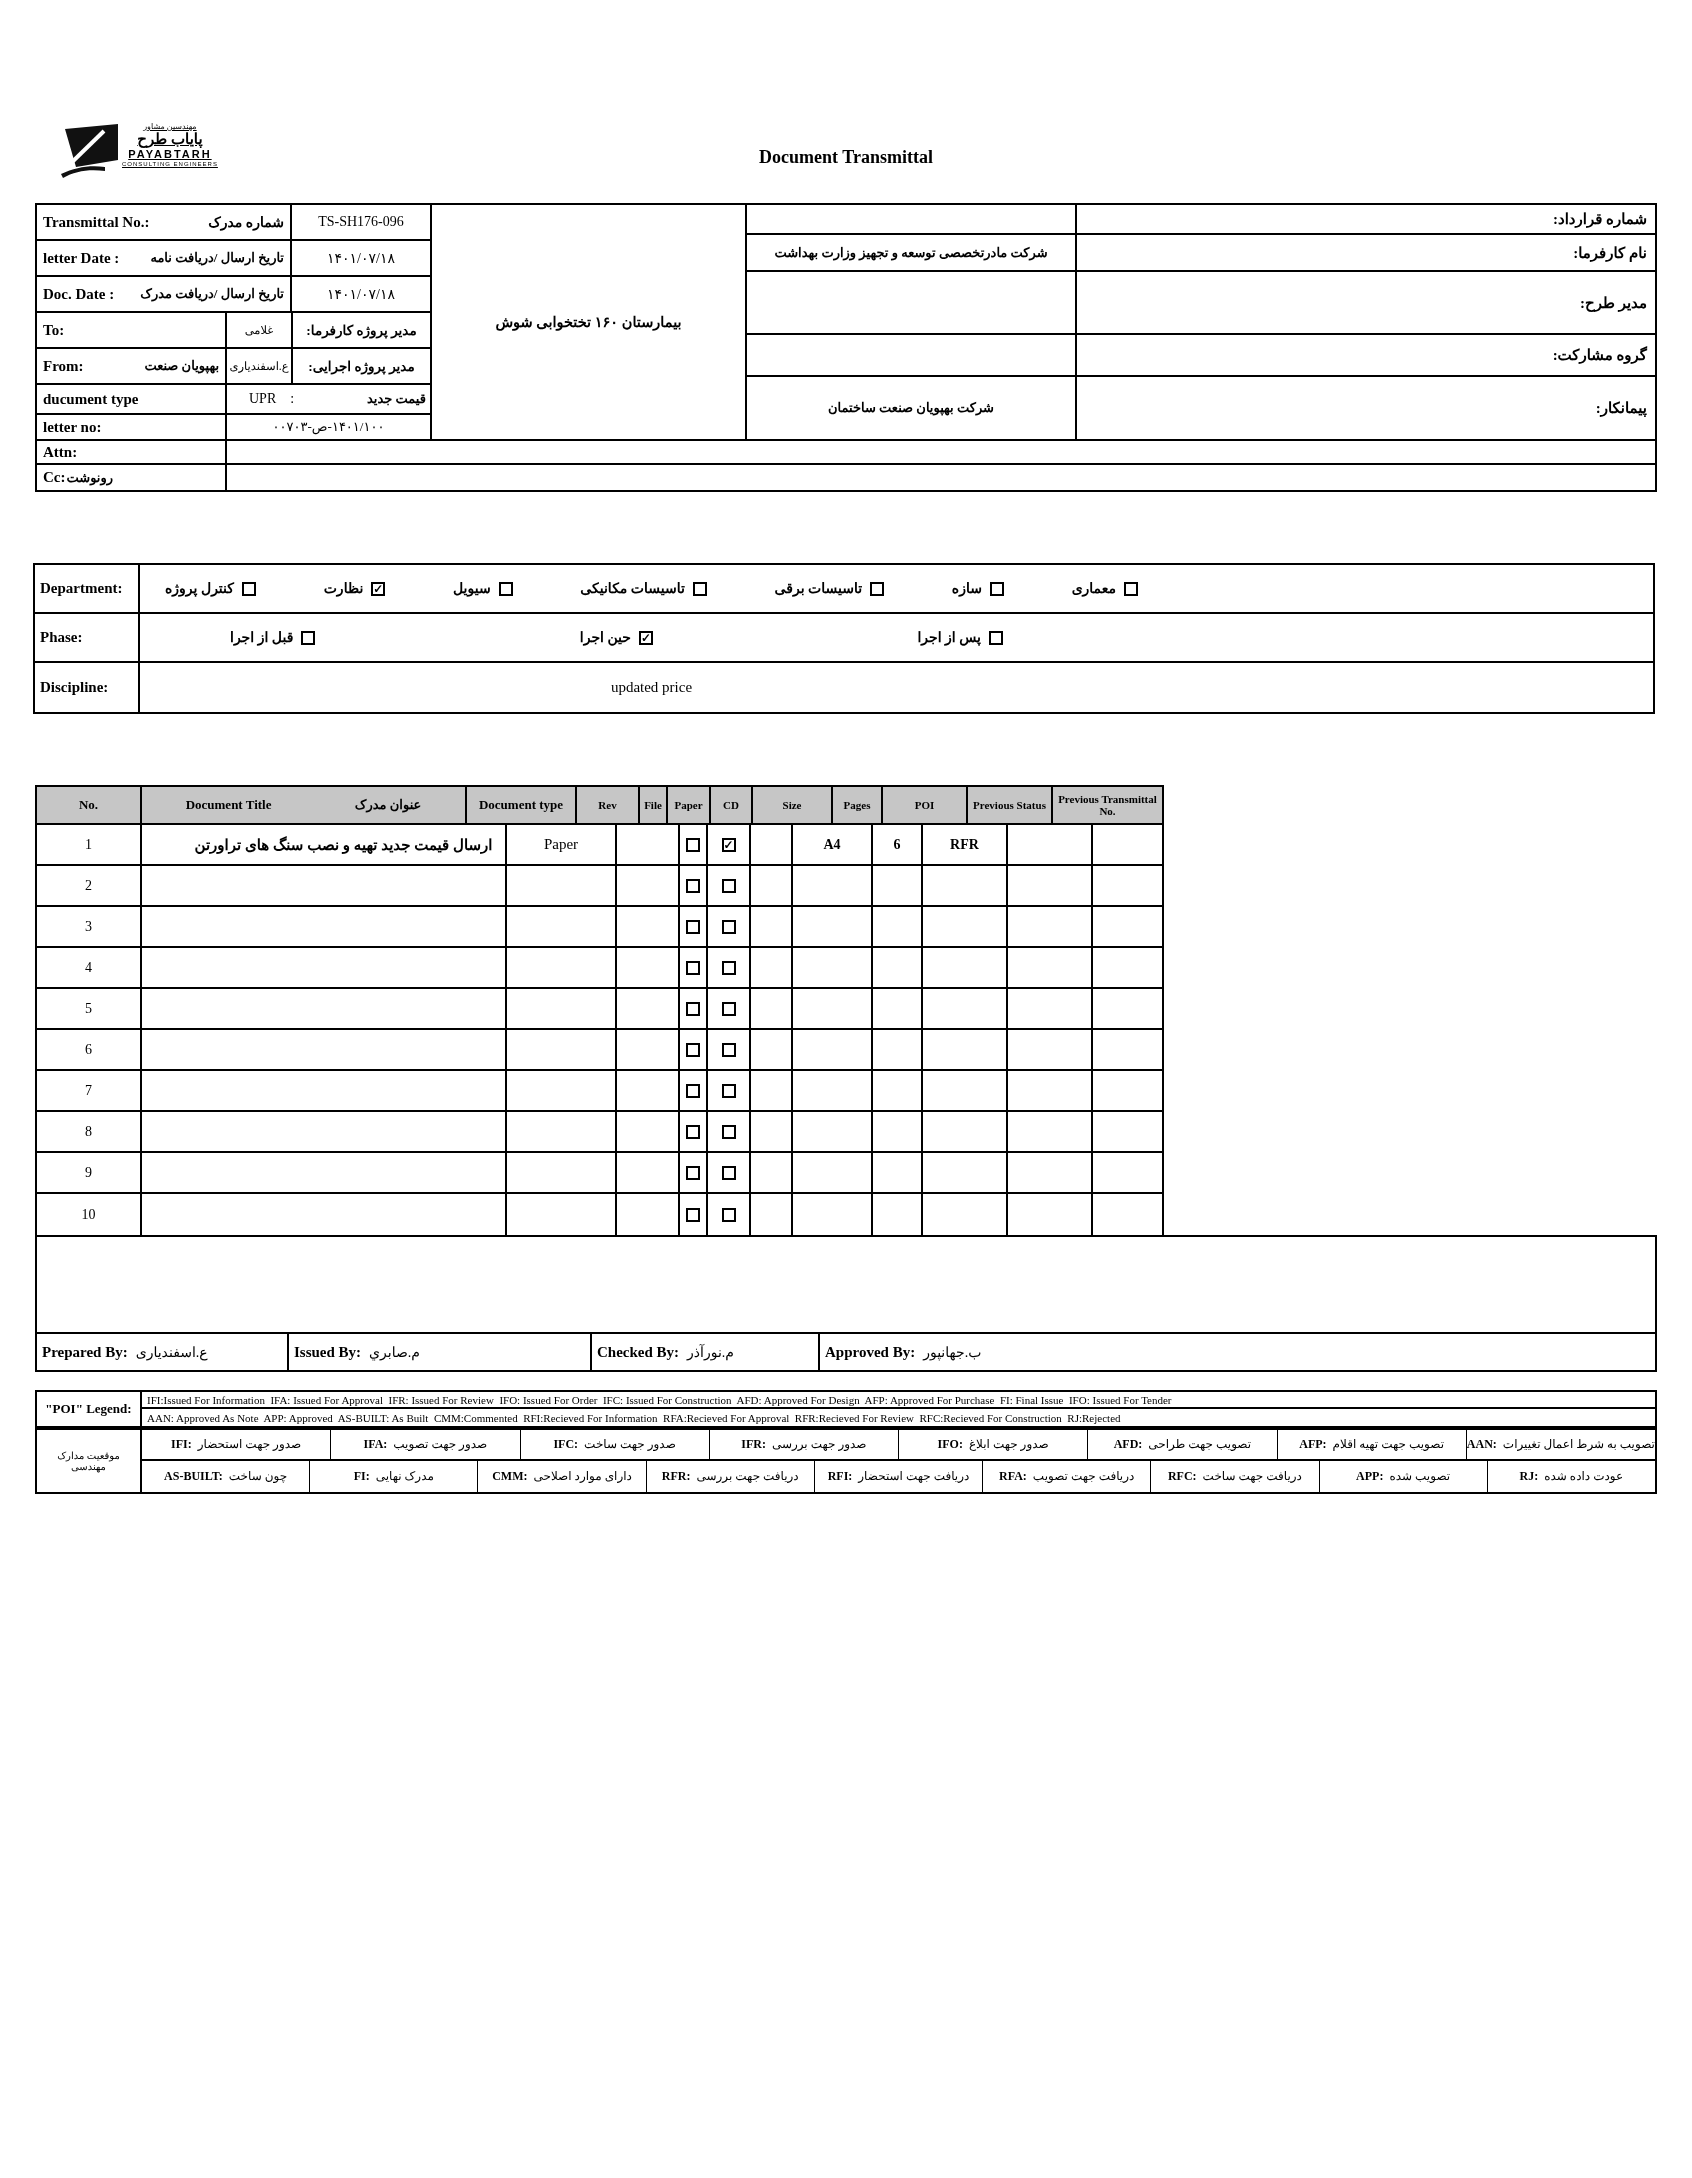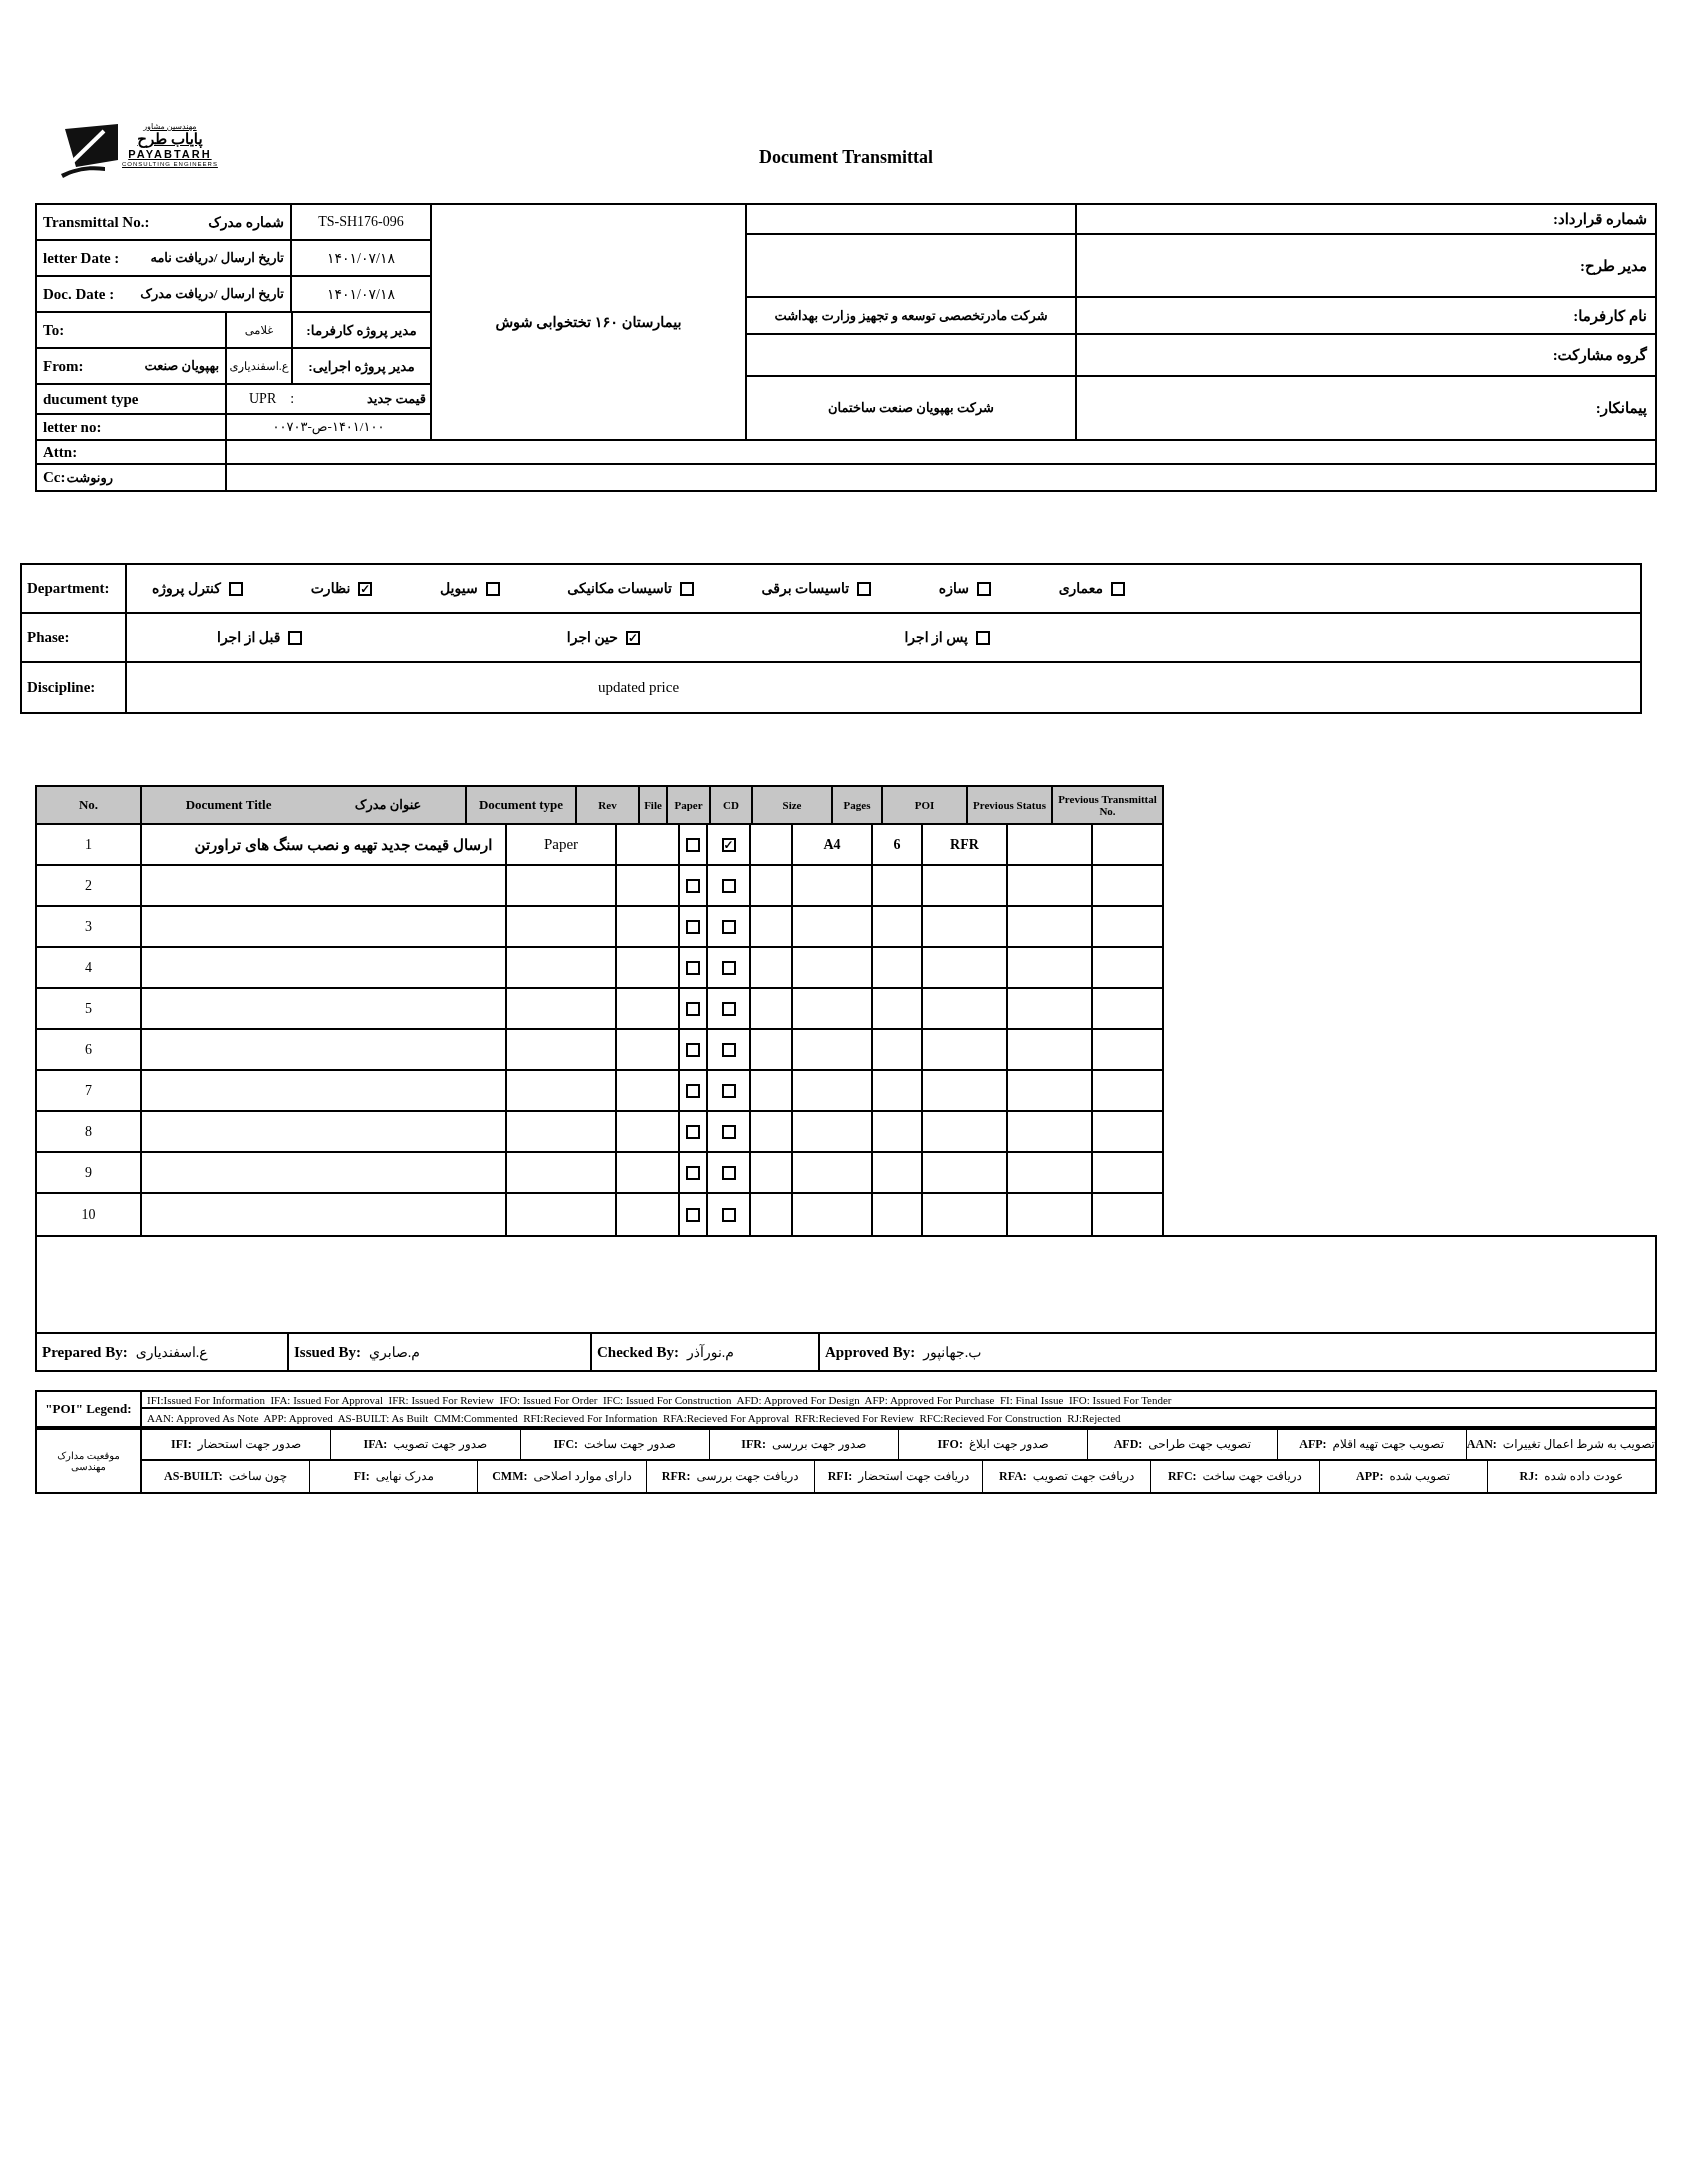--- a/index.html
+++ b/index.html
@@ -47,21 +47,21 @@
   .ir-row:last-child { border-bottom: none; }
   .rh30 { height: 30px; } .rh37 { height: 37px; } .rh63 { height: 63px; } .rh42 { height: 42px; } .rflex { flex: 1; }
   .ir-val { width: 330px; border-right: 2px solid #000; display: flex; align-items: center; justify-content: center; font-size: 13px; font-weight: bold; padding: 0 4px; text-align: center; }
   .ir-label { flex: 1; display: flex; align-items: center; justify-content: flex-start; padding: 0 8px; font-weight: bold; font-size: 15px; }
   .attn-row, .cc-row { display: flex; align-items: stretch; }
   .attn-row { height: 24px; border-bottom: 2px solid #000; }
   .cc-row { height: 25px; }
   .cc-lab { justify-content: flex-start; gap: 1px; }
 
   
-  .classify { position: absolute; left: 20px; top: 563px; width: 1622px; border: 2px solid #000; }
+  .classify { position: absolute; left: 33px; top: 563px; width: 1622px; border: 2px solid #000; }
   .cl-row { display: flex; height: 49px; border-bottom: 2px solid #000; }
   .cl-row:last-child { border-bottom: none; border-radius: 22px; }
   .cl-label { width: 105px; border-right: 2px solid #000; display: flex; align-items: center; padding-left: 5px; font-weight: bold; font-size: 15px; }
   .cl-content { flex: 1; display: flex; align-items: center; }
   .dep-opts { justify-content: space-between; padding: 0 515px 0 25px; }
   .phase-opts { justify-content: space-between; padding: 0 650px 0 90px; }
   .disc-content { justify-content: center; padding-right: 490px; font-size: 15px; }
   .chk-item { display: flex; align-items: center; gap: 8px; font-size: 14px; font-weight: bold; white-space: nowrap; }
   .cb { width: 14px; height: 14px; border: 2px solid #000; display: inline-flex; align-items: center; justify-content: center; font-size: 12px; font-weight: bold; line-height: 1; background: #fff; }
 
@@ -180,27 +180,27 @@
           </div>
           <div class="il-cell val" dir="rtl" style="font-size:13px">۱۴۰۱/۱۰۰-ص-۰۰۷۰۳</div>
         </div>
       </div>
       <div class="info-mid" dir="rtl">بیمارستان ۱۶۰ تختخوابی شوش</div>
       <div class="info-right">
         <div class="ir-row rh30">
           <div class="ir-val"></div>
           <div class="ir-label" dir="rtl">شماره قرارداد:</div>
         </div>
+        <div class="ir-row rh37">
+          <div class="ir-val" dir="rtl">شرکت مادرتخصصی توسعه و تجهیز وزارت بهداشت</div>
+          <div class="ir-label" dir="rtl">نام کارفرما:</div>
+        </div>
         <div class="ir-row rh63">
           <div class="ir-val"></div>
           <div class="ir-label" dir="rtl">مدیر طرح:</div>
-        </div>
-        <div class="ir-row rh37">
-          <div class="ir-val" dir="rtl">شرکت مادرتخصصی توسعه و تجهیز وزارت بهداشت</div>
-          <div class="ir-label" dir="rtl">نام کارفرما:</div>
         </div>
         <div class="ir-row rh42">
           <div class="ir-val"></div>
           <div class="ir-label" dir="rtl">گروه مشارکت:</div>
         </div>
         <div class="ir-row rflex">
           <div class="ir-val" dir="rtl">شرکت بهپویان صنعت ساختمان</div>
           <div class="ir-label" dir="rtl">پیمانکار:</div>
         </div>
       </div>

